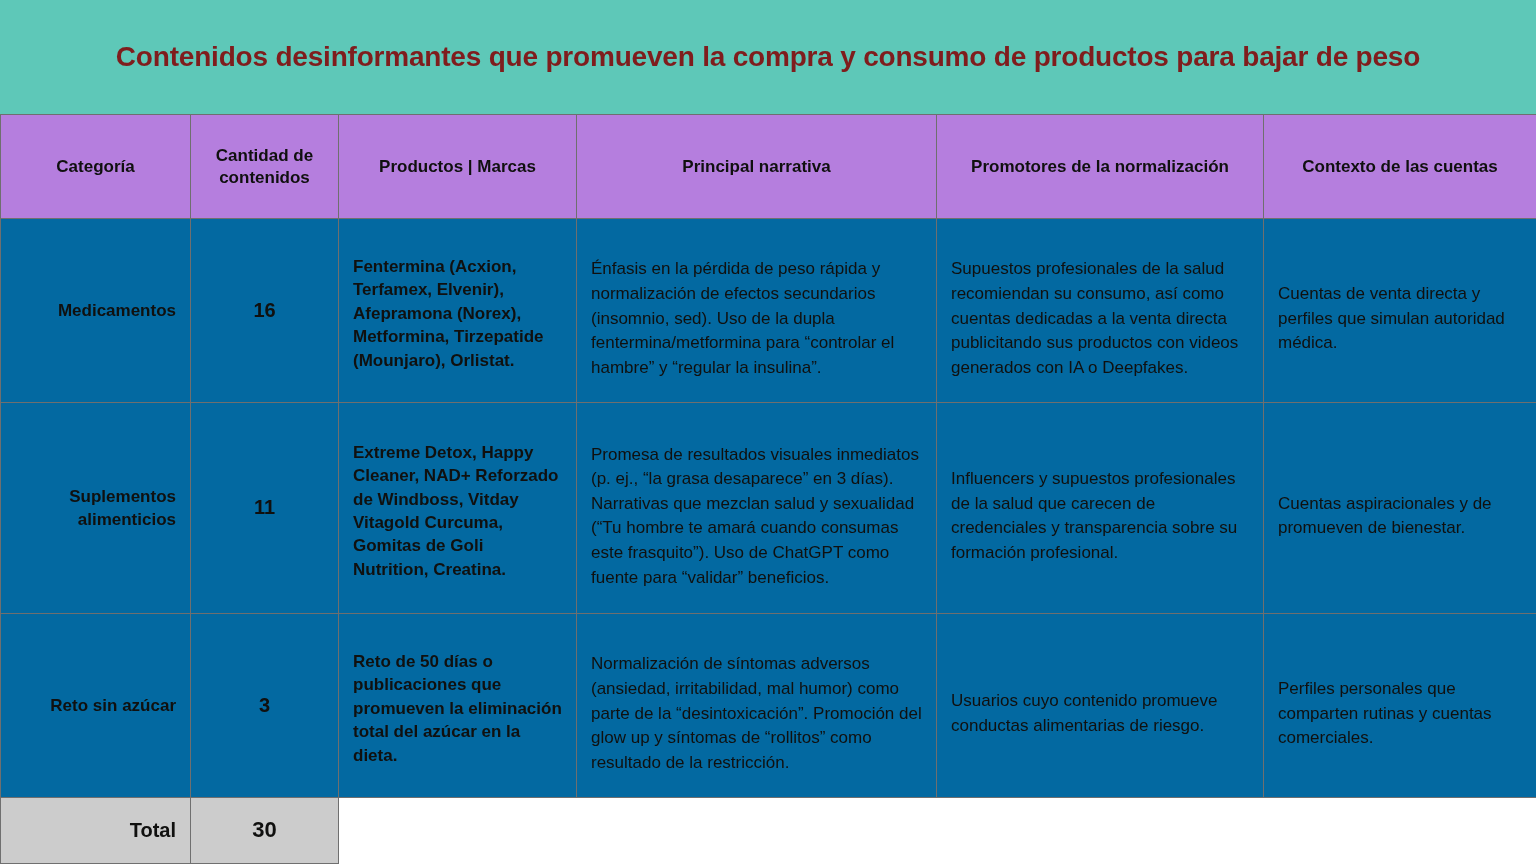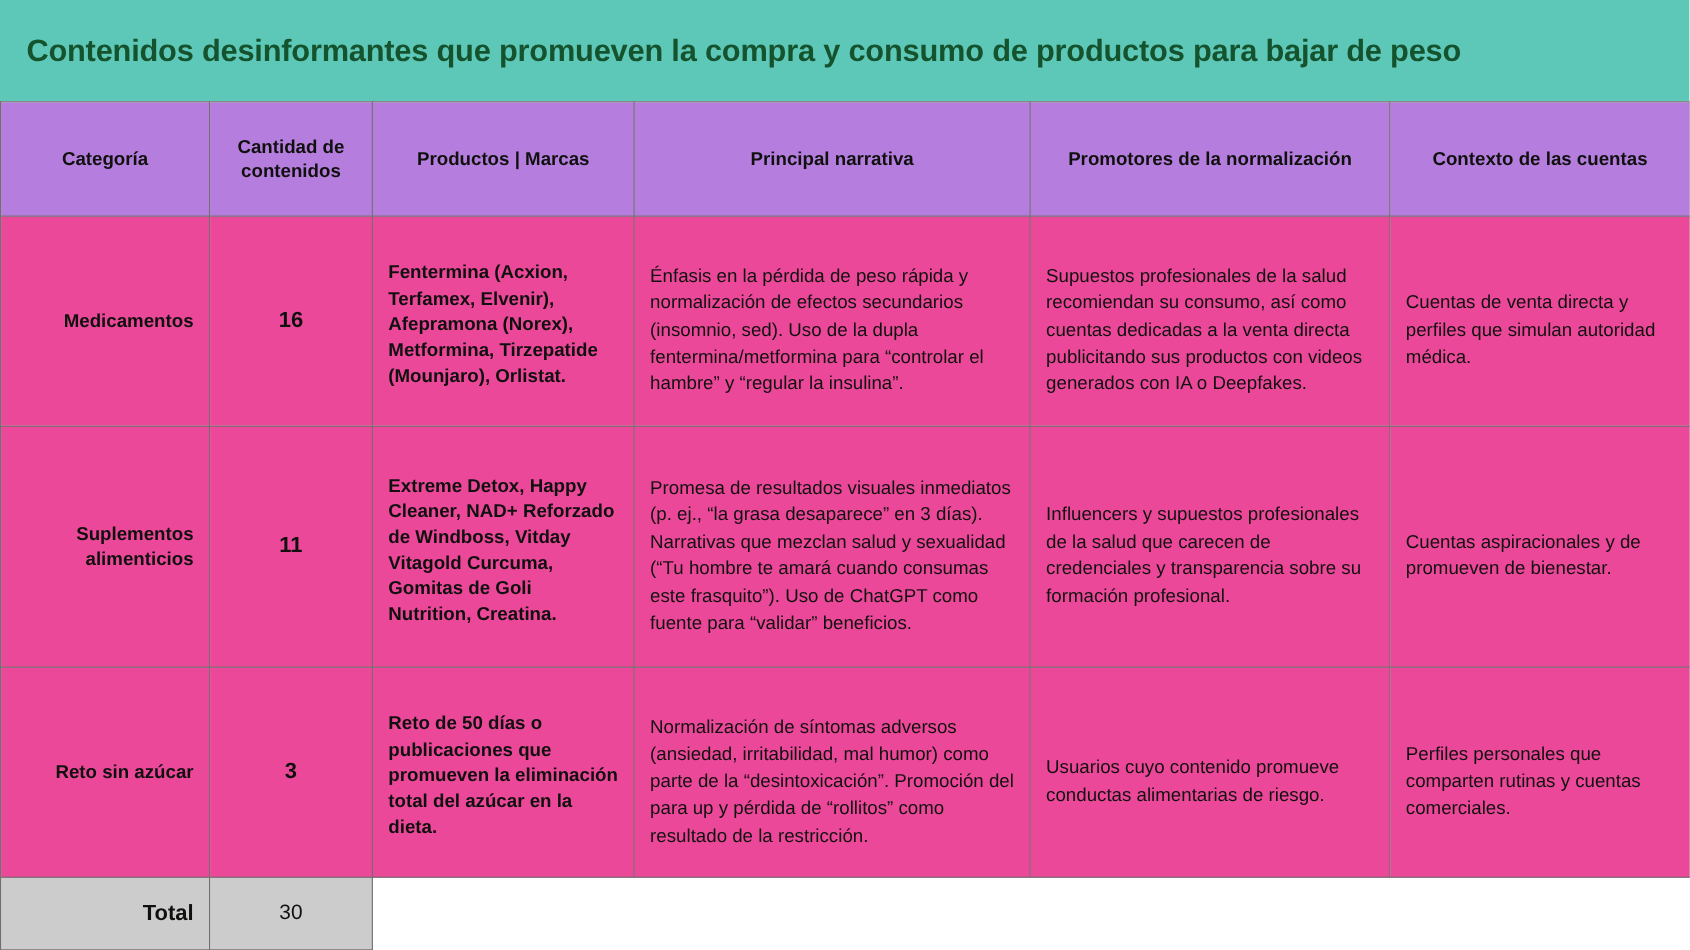--- a/index.html
+++ b/index.html
@@ -16,24 +16,25 @@
   .sheet {
     width: 1536px;
     height: 864px;
     box-sizing: border-box;
     display: flex;
     flex-direction: column;
     background: #ffffff;
   }
   .title-bar {
     background: #5ec8b8;
-    color: #14532d;
-    height: 92px;
+    color: #7f1d1d;
+    height: 114px;
     display: flex;
     align-items: center;
+    justify-content: center;
     text-align: center;
     padding: 0 24px;
     box-sizing: border-box;
   }
   .title-bar .title-text {
     font-size: 28px;
     font-weight: bold;
     letter-spacing: -0.2px;
     line-height: 1.15;
   }
@@ -52,21 +53,21 @@
     background: #b57ede;
     color: #10100f;
     font-size: 17px;
     font-weight: bold;
     text-align: center;
     padding: 10px 12px;
     line-height: 1.25;
     height: 104px;
   }
   tbody td {
-    background: #ec4899;
+    background: #0369a1;
     font-size: 17px;
     color: #10100f;
     padding: 12px 14px;
     line-height: 1.38;
   }
   td.cat {
     text-align: right;
     font-weight: bold;
     font-size: 17px;
   }
@@ -93,21 +94,21 @@
     margin-top: 24px;
   }
   tr.total-row td.blank {
     background: #ffffff;
     border-left: 1px solid #6f6f6f;
     border-right: none;
     border-bottom: none;
     border-top: none;
   }
   tr.total-row td.cat { font-size: 20px; font-weight: bold; }
-  tr.total-row td.count { font-size: 19px; font-weight: normal; }
+  tr.total-row td.count { font-size: 22px; font-weight: bold; }
   col.c-cat { width: 190px; }
   col.c-count { width: 148px; }
   col.c-prod { width: 238px; }
   col.c-narr { width: 360px; }
   col.c-prom { width: 327px; }
   col.c-ctx  { width: 273px; }
 </style>
 </head>
 <body>
 
@@ -150,21 +151,21 @@
         <td class="count">11</td>
         <td class="products">Extreme Detox, Happy Cleaner, NAD+ Reforzado de Windboss,  Vitday Vitagold Curcuma, Gomitas de Goli Nutrition, Creatina.</td>
         <td class="narrative">Promesa de resultados visuales inmediatos (p. ej., “la grasa desaparece” en 3 días). Narrativas que mezclan salud y sexualidad (“Tu hombre te amará cuando consumas este frasquito”). Uso de ChatGPT como fuente para “validar” beneficios.</td>
         <td class="promoters">Influencers y supuestos profesionales de la salud que carecen de credenciales y transparencia sobre su formación profesional.</td>
         <td class="context">Cuentas aspiracionales y de promueven de bienestar.</td>
       </tr>
       <tr>
         <td class="cat">Reto sin azúcar</td>
         <td class="count">3</td>
         <td class="products">Reto de 50 días o publicaciones que promueven la eliminación total del azúcar en la dieta.</td>
-        <td class="narrative">Normalización de síntomas adversos (ansiedad, irritabilidad, mal humor) como parte de la “desintoxicación”. Promoción del para up y pérdida de “rollitos” como resultado de la restricción.</td>
+        <td class="narrative">Normalización de síntomas adversos (ansiedad, irritabilidad, mal humor) como parte de la “desintoxicación”. Promoción del glow up y síntomas de “rollitos” como resultado de la restricción.</td>
         <td class="promoters">Usuarios cuyo contenido promueve conductas alimentarias de riesgo.</td>
         <td class="context">Perfiles personales que comparten rutinas y cuentas comerciales.</td>
       </tr>
       <tr class="total-row">
         <td class="cat">Total</td>
         <td class="count">30</td>
         <td class="blank" colspan="4"></td>
       </tr>
     </tbody>
   </table>

